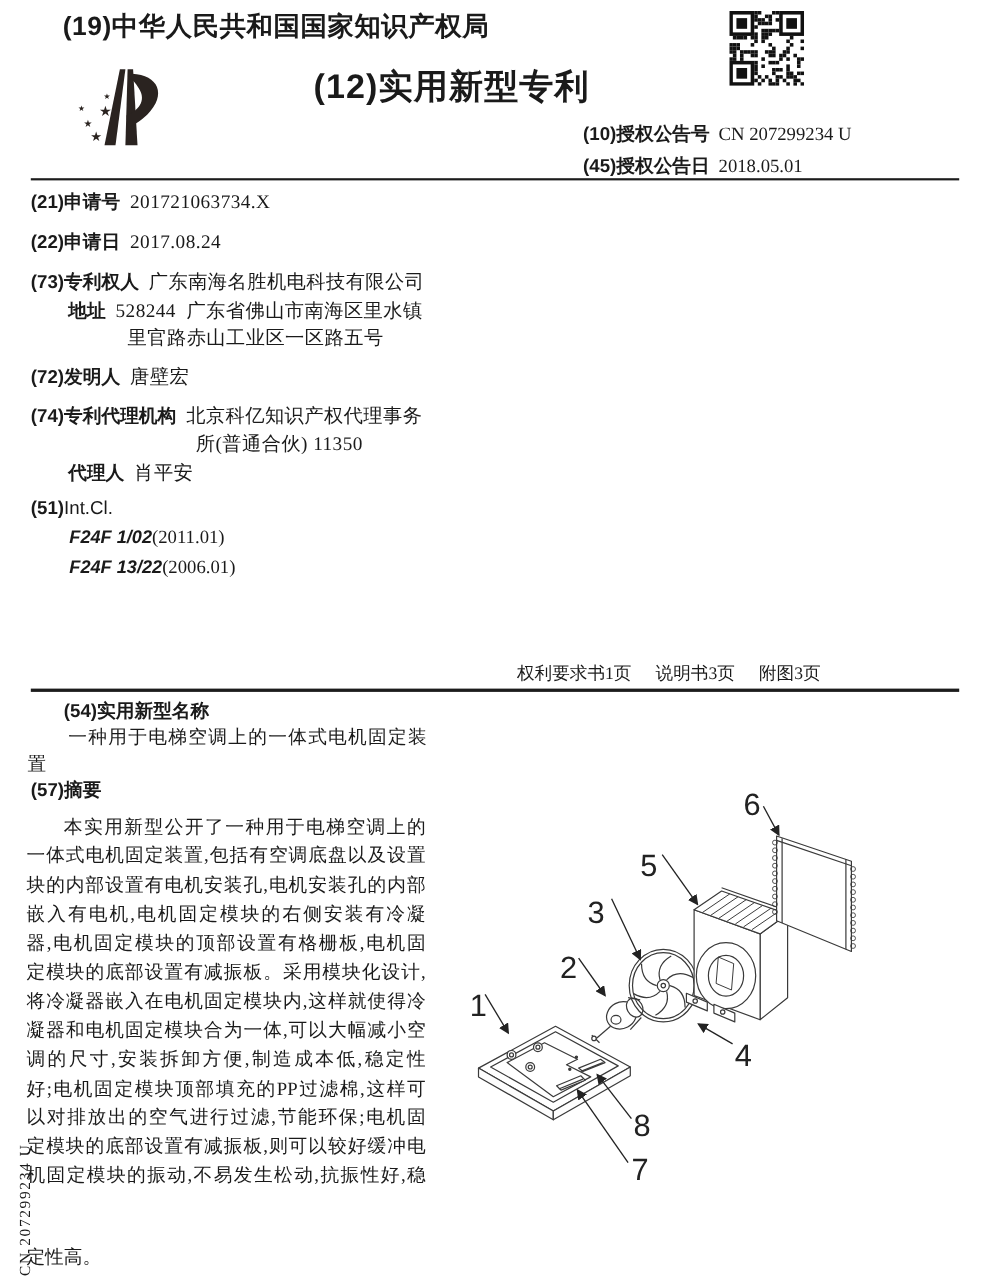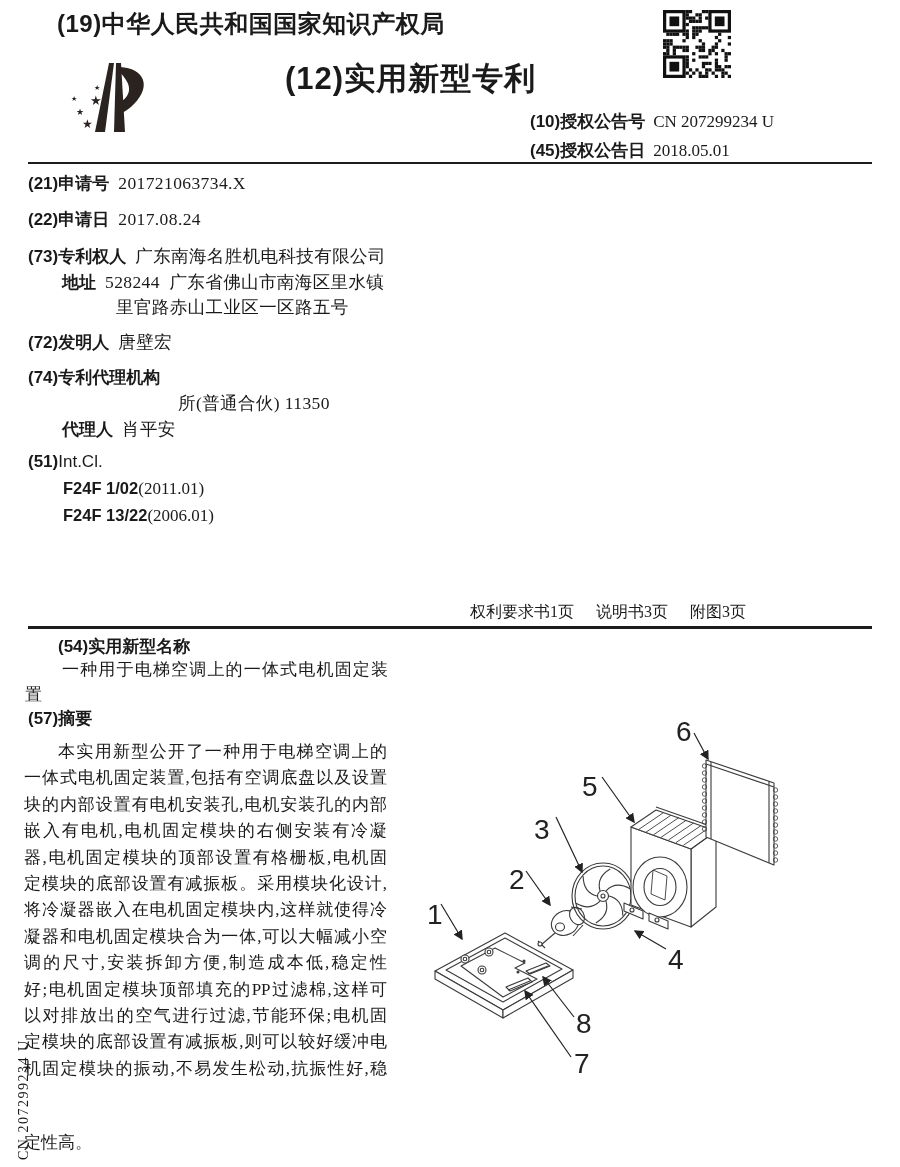--- a/index.html
+++ b/index.html
@@ -12,21 +12,21 @@
   .rule{background:#1c1c1c;}
   
   .office{top:8px;left:25px;font-size:24px;letter-spacing:.5px;margin-left:32px;}
   .doctype{top:58px;left:285px;font-size:31px;letter-spacing:1px;}
   .pubrow{left:530px;font-size:17px;}
   .pubrow .val{font-size:17px;margin-left:8px;}
   
   .brow{font-size:17px;}
   .brow .val{font-size:17.5px;margin-left:9px;letter-spacing:.4px;}
   .cont{font-size:17.5px;letter-spacing:.4px;white-space:pre;}
-  .intcl-code{font-family:"Liberation Sans",sans-serif;font-weight:600;font-size:16.5px;}
+  .intcl-code{font-family:"Liberation Sans",sans-serif;font-style:italic;font-weight:600;font-size:16.5px;}
   .intcl-ver{font-size:17px;}
   
   .pages{top:602px;left:470px;font-size:16px;display:flex;gap:22px;}
   
   .title-line1{top:658px;left:62px;width:326px;font-size:17px;text-align:justify;text-align-last:justify;}
   .title-line2{top:683px;left:25px;font-size:17px;}
   .abstract{top:739px;left:24px;width:363px;font-size:17px;line-height:26.4px;}
   .abs-line{text-align:justify;text-align-last:justify;overflow:hidden;height:26.4px;}
   .abs-line.first{text-indent:2em;}
   .abs-line.last{text-align-last:left;margin-top:48px;}
@@ -221,20 +221,21 @@
   <span class="lbl">地址</span>
   <span class="val">528244  广东省佛山市南海区里水镇</span>
 </div>
 <div class="abs cont" style="top:295px;left:116px;">里官路赤山工业区一区路五号</div>
 <div class="abs row brow" style="top:330px;left:28px;">
   <span class="lbl">(72)发明人</span>
   <span class="val">唐壁宏</span>
 </div>
 <div class="abs row brow" style="top:366px;left:28px;">
   <span class="lbl">(74)专利代理机构</span>
+  <span class="val">北京科亿知识产权代理事务</span>
 </div>
 <div class="abs cont" style="top:391px;left:178px;">所(普通合伙) 11350</div>
 <div class="abs row brow" style="top:417px;left:62px;">
   <span class="lbl">代理人</span>
   <span class="val">肖平安</span>
 </div>
 <div class="abs row brow" style="top:452px;left:28px;">
   <span class="lbl">(51)</span>
   <span style="font-family:'Liberation Sans',sans-serif;">Int.Cl.</span>
 </div>

